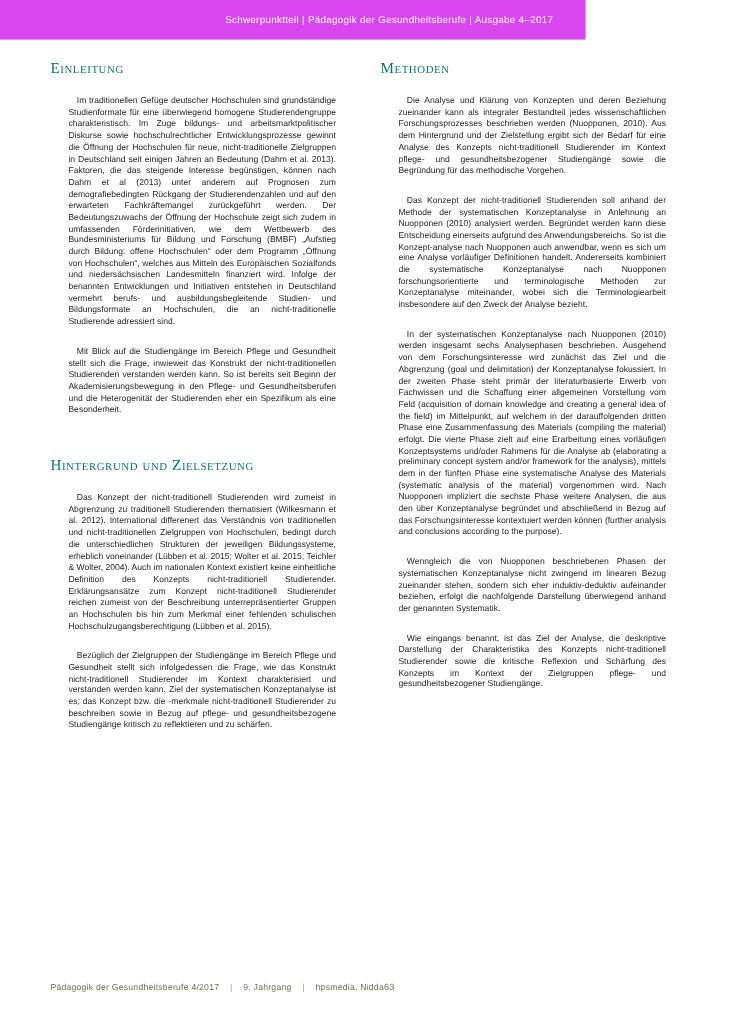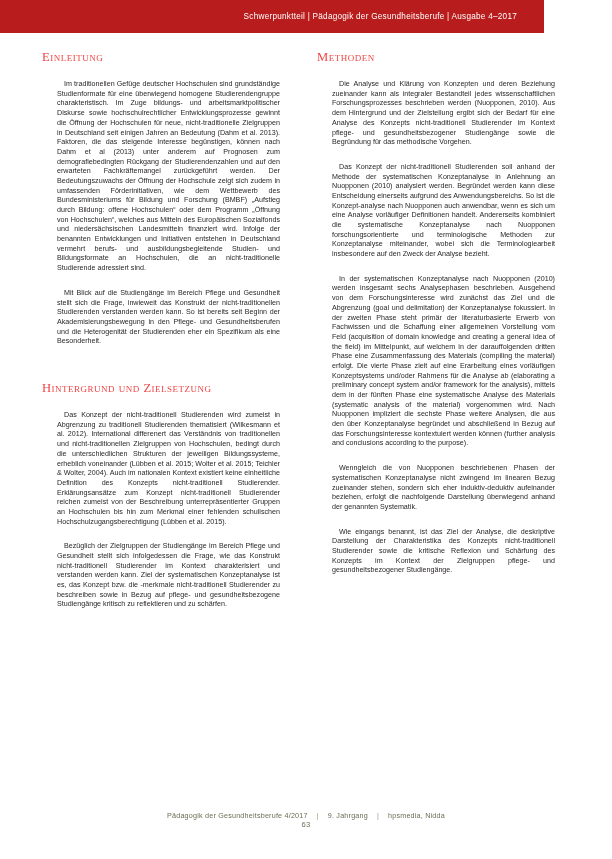--- a/index.html
+++ b/index.html
@@ -20,23 +20,23 @@
     height: 859px;
     background: #ffffff;
     box-sizing: border-box;
   }
 
   
   .header-band {
     position: absolute;
     top: 0;
     left: 0;
-    width: 544px;
+    width: 488px;
     height: 33px;
-    background: #b91c1c;
+    background: #d946ef;
   }
   .header-text {
     position: absolute;
     top: 0;
     right: 27px;
     height: 33px;
     line-height: 33px;
     color: #ffffff;
     font-size: 8.2px;
     letter-spacing: 0.25px;
@@ -59,21 +59,21 @@
     position: relative;
   }
 
   h2.section-head {
     margin: 0 0 10px 0;
     font-family: "Liberation Serif", serif;
     font-size: 12.6px;
     font-weight: normal;
     font-variant: small-caps;
     letter-spacing: 0.5px;
-    color: #ef4444;
+    color: #0f766e;
     line-height: 1.2;
   }
   h2.section-head.spaced {
     margin-top: 34px;
   }
   h3.sub-head {
     margin: 0 0 1px 0;
     font-family: "Liberation Sans", sans-serif;
     font-size: 7.6px;
     font-weight: normal;
@@ -104,26 +104,25 @@
 
   
   .footer {
     position: absolute;
     left: 42px;
     right: 42px;
     bottom: 30px;
     height: 14px;
     display: flex;
     align-items: center;
-    justify-content: flex-end;
+    justify-content: flex-start;
     font-size: 7.2px;
     color: #6b6f55;
     letter-spacing: 0.2px;
     font-family: "Liberation Sans", sans-serif;
-    flex-direction: column;
   }
   .footer-left {
     display: flex;
     align-items: center;
     gap: 9px;
     white-space: nowrap;
   }
   .footer-sep {
     color: #9aa084;
   }

